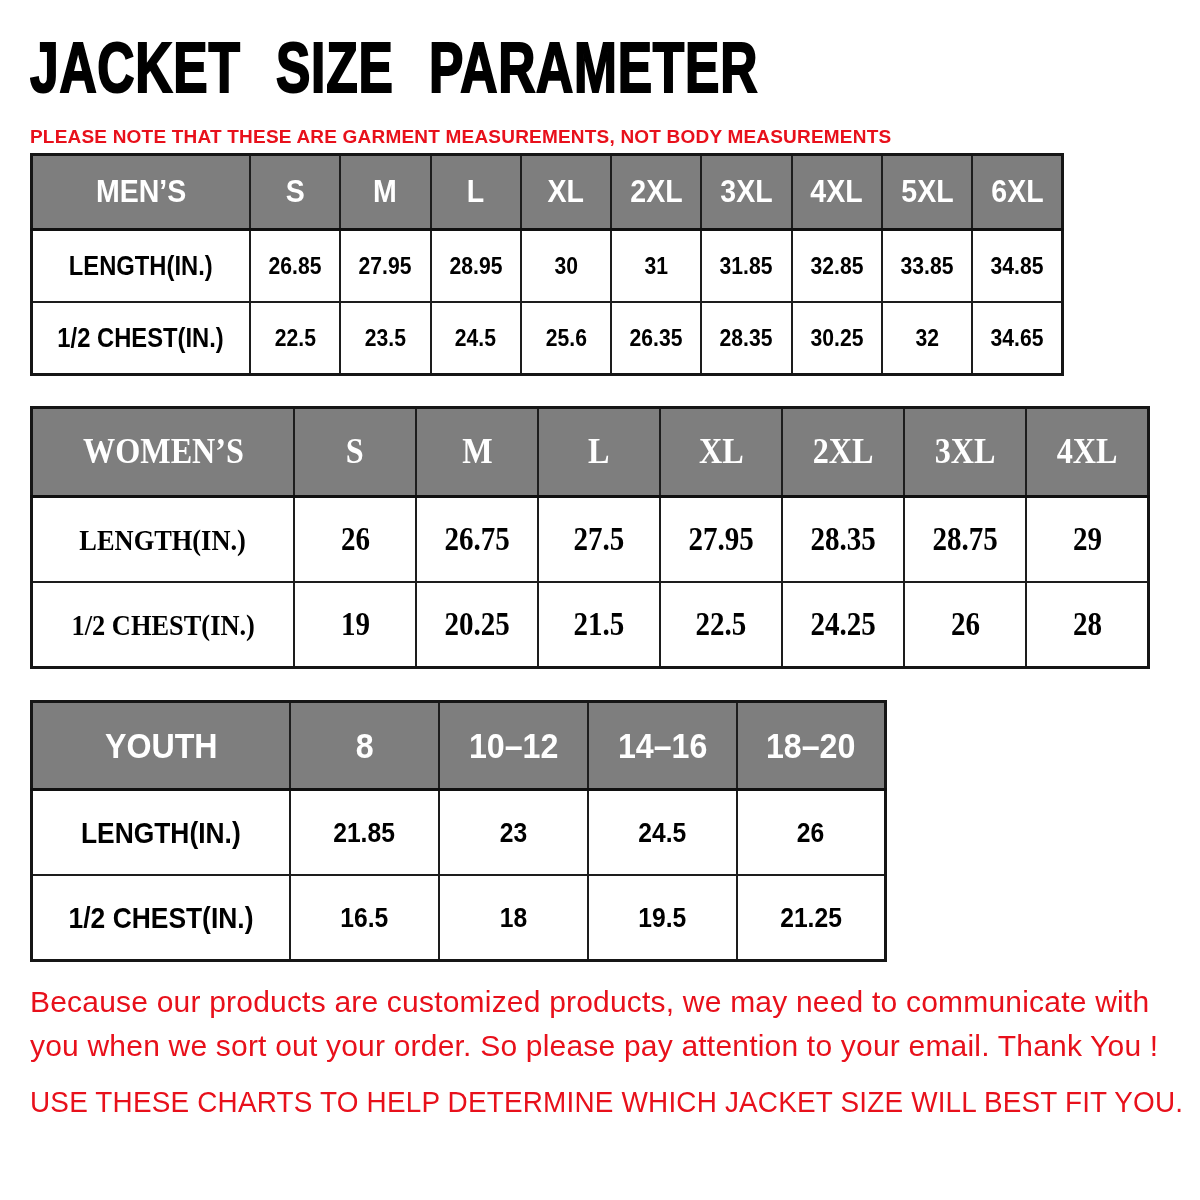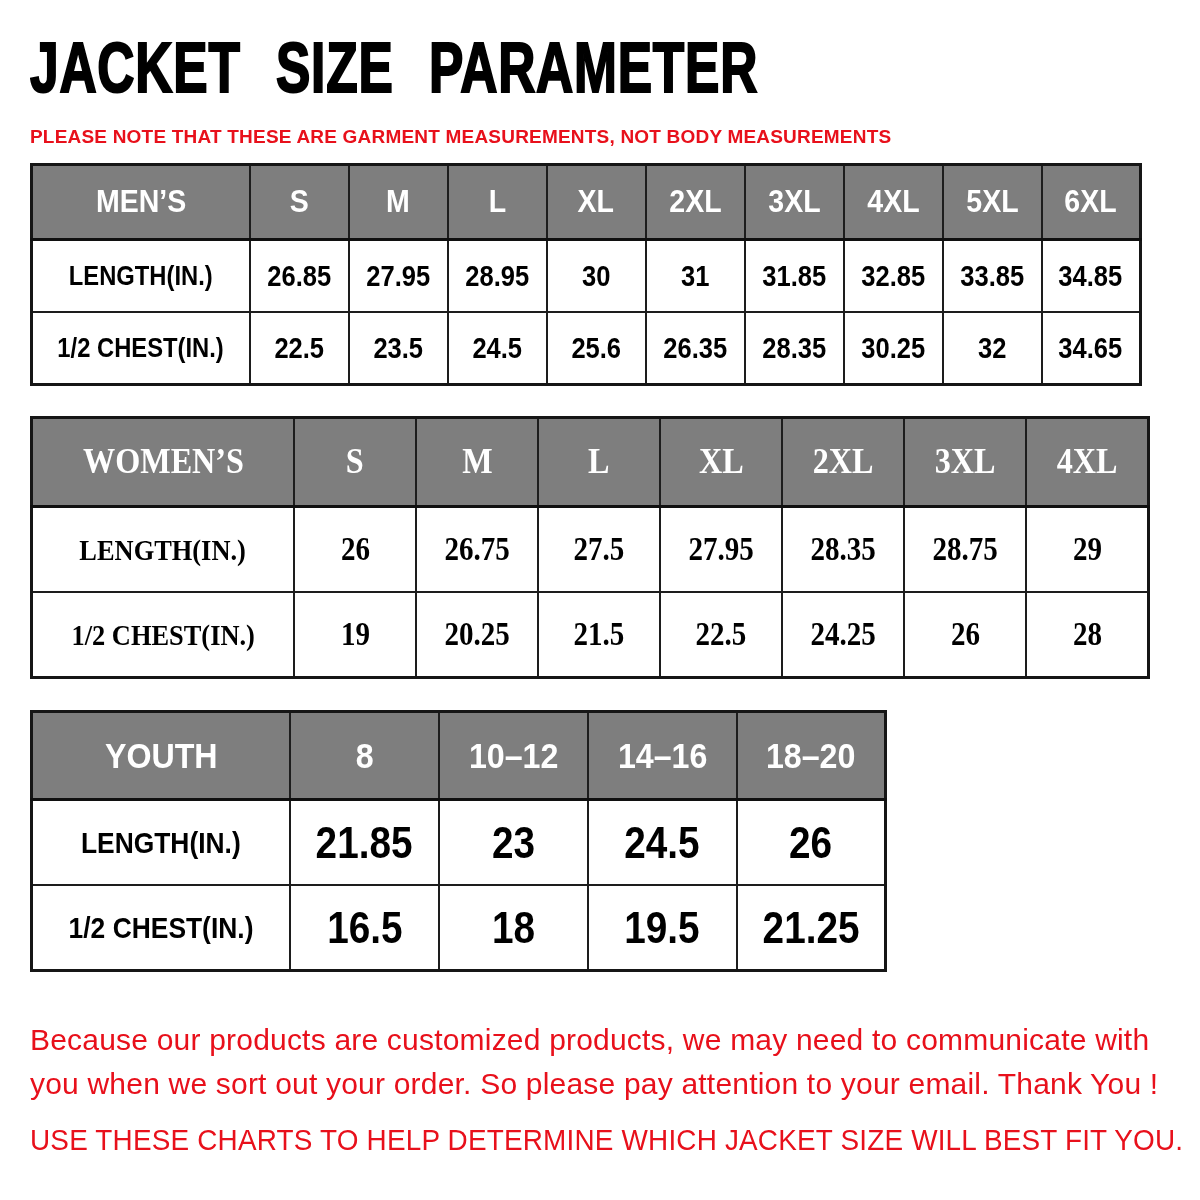--- a/index.html
+++ b/index.html
@@ -49,43 +49,43 @@
   }
   table.size-table th{
     background:#7e7e7e;
     color:#ffffff;
   }
   table.size-table thead th{border-bottom:3px solid #101010;}
   .c{display:inline-block;transform:scaleX(0.88);transform-origin:center;white-space:nowrap;}
   th .c{transform:scaleX(0.92);}
 
   
-  table.t0{width:1112px;margin-top:14px;}
+  table.t0{width:1034px;margin-top:4px;}
   table.t0 th{height:72px;font-size:31px;}
-  table.t0 td{height:70px;font-size:29px;}
+  table.t0 td{height:70px;font-size:24px;}
   table.t0 th:first-child, table.t0 td:first-child{width:216px;}
   table.t0 td:first-child{font-size:27px;}
 
   
   table.t1{width:1120px;margin-top:30px;font-family:Liberation Serif, serif;}
   table.t1 th{height:86px;font-size:35px;}
   table.t1 td{height:83px;font-size:33px;}
   table.t1 th:first-child, table.t1 td:first-child{width:260px;}
   table.t1 td:first-child{font-size:30px;}
 
   
   table.t2{width:857px;margin-top:31px;}
   table.t2 th{height:85px;font-size:35px;}
-  table.t2 td{height:83px;font-size:44px;}
+  table.t2 td{height:83px;font-size:28px;}
   table.t2 th:first-child, table.t2 td:first-child{width:256px;}
   table.t2 td:first-child{font-size:30px;}
 
   
   .footer1{
-    margin:46px 0 0 0;
+    margin:18px 0 0 0;
     width:1130px;
     color:var(--red);
     font-size:30px;
     line-height:1.48;
     letter-spacing:0.2px;
   }
   .footer2{
     margin:16px 0 0 0;
     color:var(--red);
     font-size:30px;

